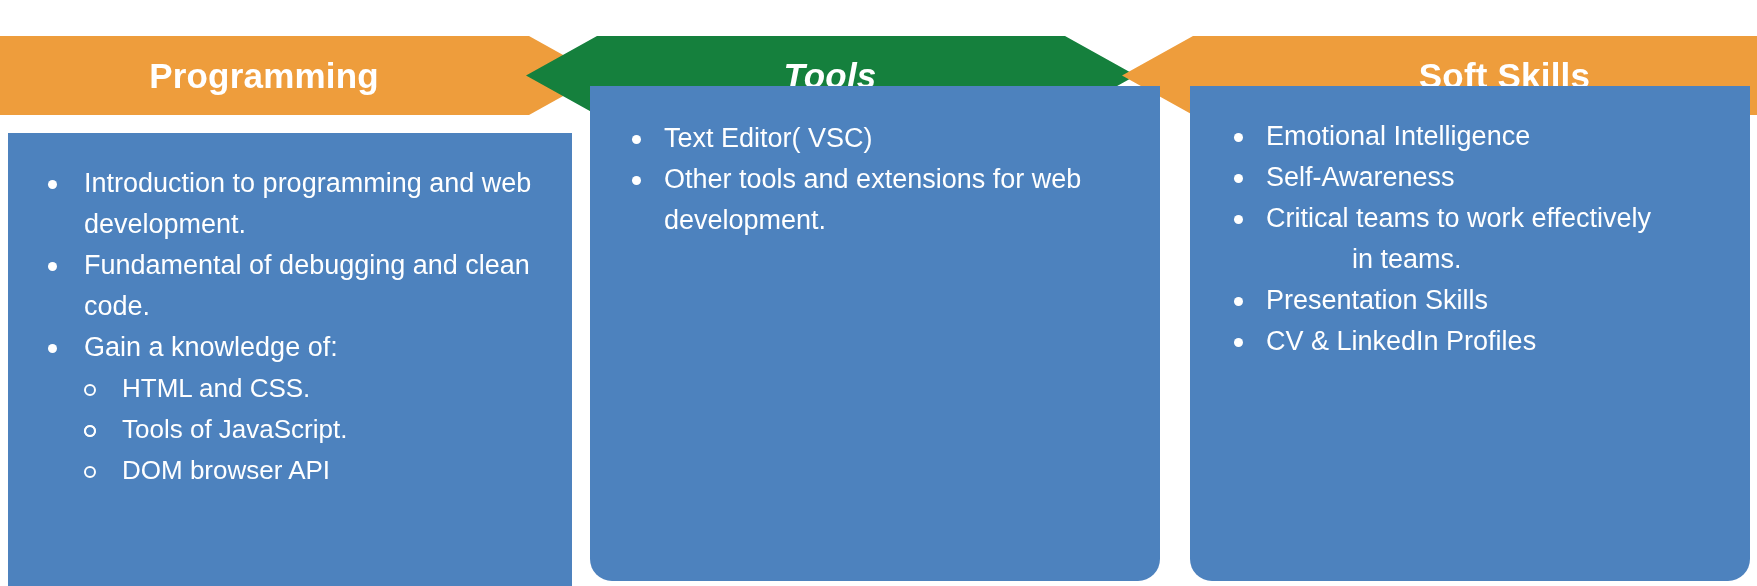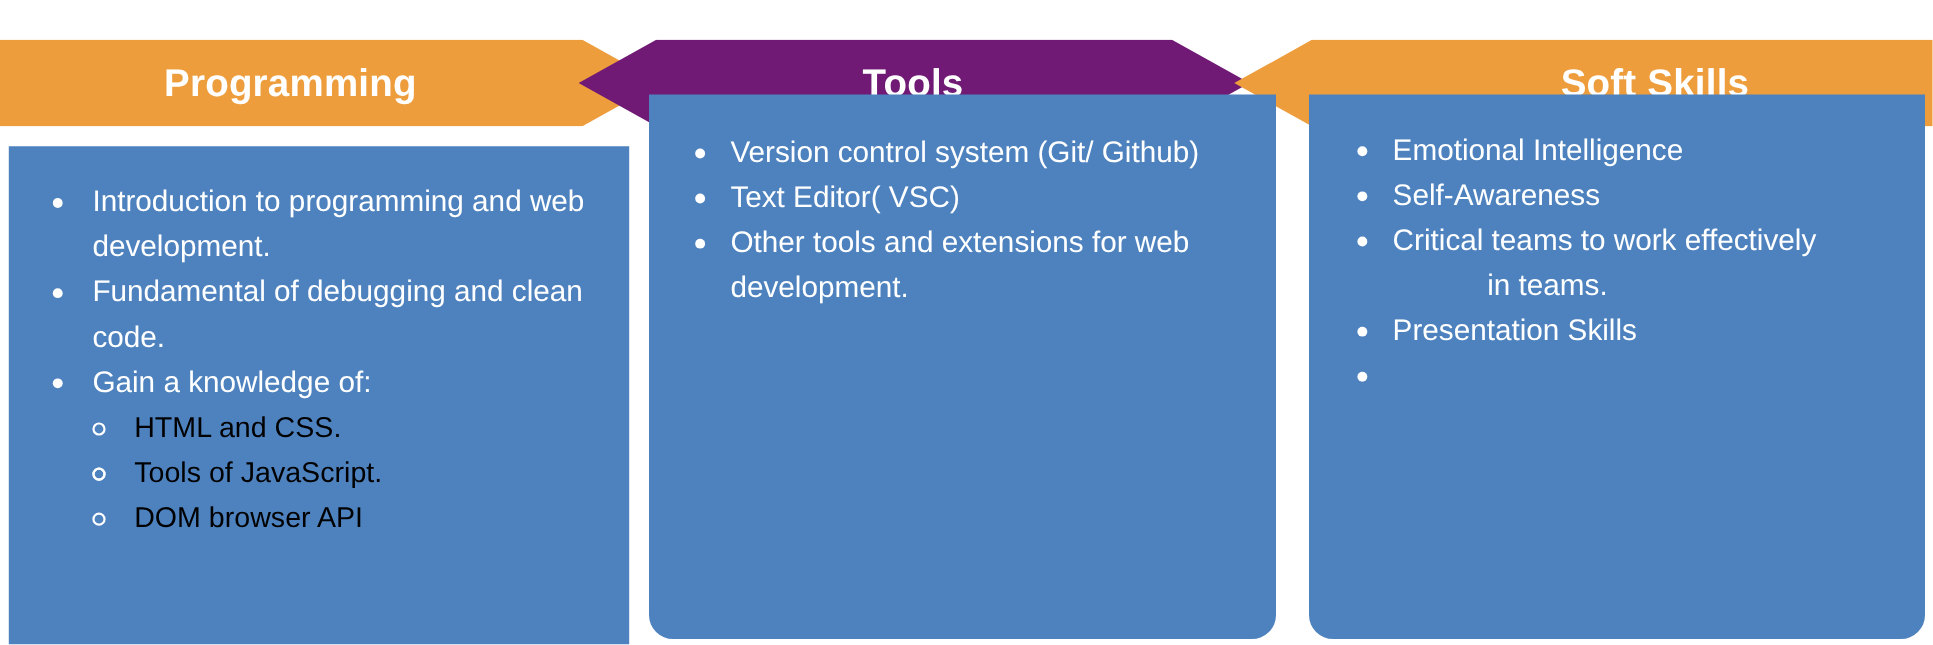--- a/index.html
+++ b/index.html
@@ -125,21 +125,21 @@
   }
 
   
   ul.sub {
     list-style: none;
     margin: 0;
     padding: 0;
   }
   .li2 {
     position: relative;
-    color: #000000;
+    color: #ffffff;
     font-size: 26px;
     line-height: 41px;
     padding-left: 96px;
     margin: 0;
   }
   .li2 > .ring {
     position: absolute;
     left: 58px;
     top: 16px;
     width: 8px;
@@ -164,21 +164,21 @@
 </style>
 </head>
 <body>
 
 <div id="infographic" style="background: rgb(255, 255, 255);">
 
   <div class="header-row">
     <div class="chev chev-1" style="background: rgb(238, 157, 60);">
       <span class="chev-label">Programming</span>
     </div>
-    <div class="chev chev-2" style="background: #701a75;">
+    <div class="chev chev-2" style="background: #15803d; font-style: italic;">
       <span class="chev-label">Tools</span>
     </div>
     <div class="chev chev-3" style="background: rgb(238, 157, 60);">
       <span class="chev-label">Soft Skills</span>
     </div>
   </div>
 
   <div class="body-row">
 
     <div class="card card-1" style="background: rgb(77, 130, 190);">
@@ -212,24 +212,20 @@
           <span class="ring"></span>
           <span>DOM browser API</span>
         </li>
       </ul>
     </div>
 
     <div class="card card-2" style="background: rgb(77, 130, 190);">
       <ul class="bullets">
         <li class="li1">
           <span class="dot"></span>
-          <span>Version control system (Git/ Github)</span>
-        </li>
-        <li class="li1">
-          <span class="dot"></span>
           <span>Text Editor( VSC)</span>
         </li>
         <li class="li1">
           <span class="dot"></span>
           <span>Other tools and extensions for web development.</span>
         </li>
       </ul>
     </div>
 
     <div class="card card-3" style="background: rgb(77, 130, 190);">
@@ -245,18 +241,19 @@
         <li class="li1">
           <span class="dot"></span>
           <span>Critical teams to work effectively</span><span class="gap-wide"></span><span>in teams.</span>
         </li>
         <li class="li1">
           <span class="dot"></span>
           <span>Presentation Skills</span>
         </li>
         <li class="li1">
           <span class="dot"></span>
+          <span>CV &amp; LinkedIn Profiles</span>
         </li>
       </ul>
     </div>
 
   </div>
 </div>
 
 </body></html>

